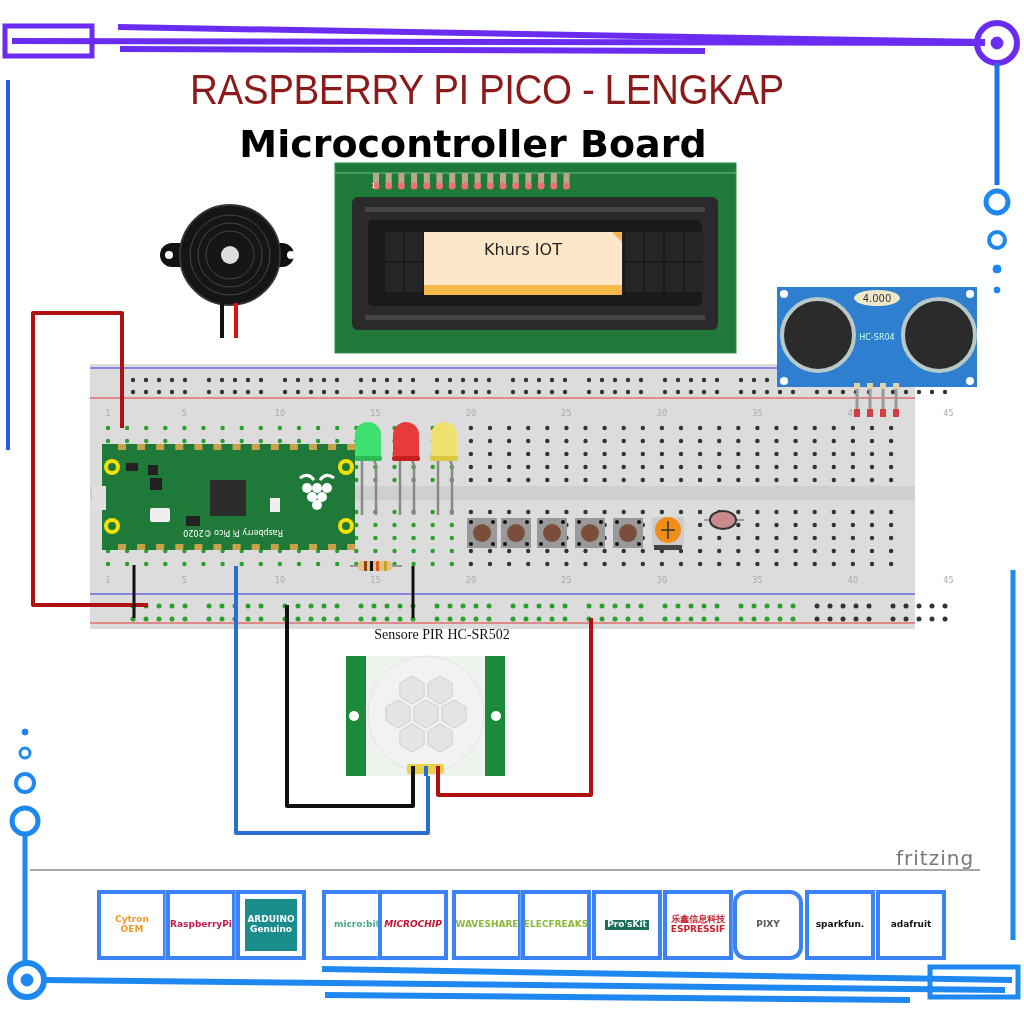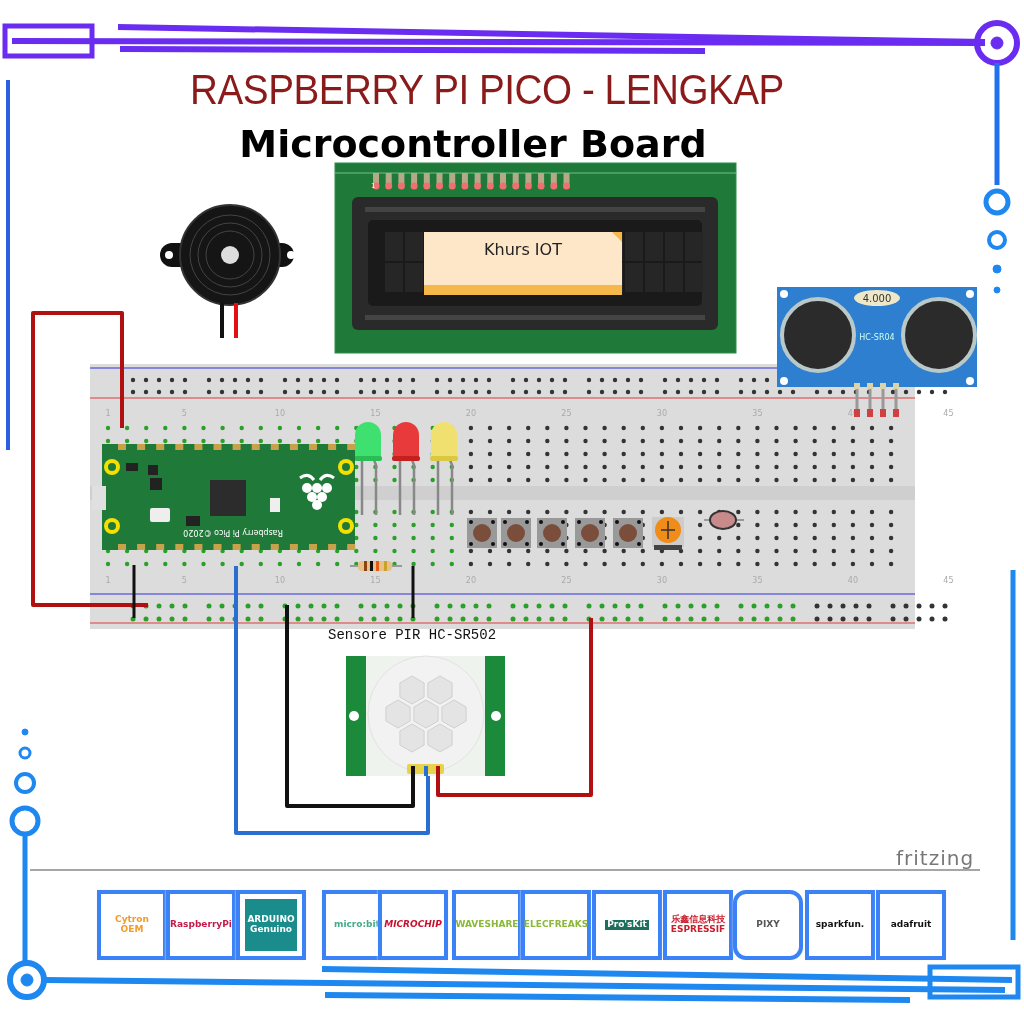--- a/index.html
+++ b/index.html
@@ -3,21 +3,21 @@
 <meta charset="utf-8">
 <style>
   html,body{margin:0;padding:0;}
   body{width:1024px;height:1024px;position:relative;overflow:hidden;background:#ffffff;font-family:"DejaVu Sans",sans-serif;}
   .abs{position:absolute;}
   .title1{left:0;width:974px;top:66px;text-align:center;color:#8b1a1a;font-family:"Liberation Sans",sans-serif;font-size:42px;letter-spacing:-0.5px;transform:scaleX(0.92);}
   .title2{left:0;width:946px;top:122px;text-align:center;color:#000;font-family:"DejaVu Sans",sans-serif;font-weight:bold;font-size:38px;}
   svg text{font-family:"DejaVu Sans",sans-serif;}
   .logo-box{position:absolute;top:890px;width:62px;height:62px;background:#fff;border:4px solid #3b82f6;box-shadow:0 0 2px #f0f0f0;display:flex;align-items:center;justify-content:center;font-size:9px;font-weight:bold;text-align:center;line-height:1.1;}
   .lcd-text{position:absolute;left:424px;top:240px;width:198px;text-align:center;font-size:16px;color:#222;font-family:"DejaVu Sans",sans-serif;}
-  .pir-label{position:absolute;left:328px;top:627px;width:200px;font-size:14px;color:#111;font-family:Liberation Mono, monospace;}
+  .pir-label{position:absolute;left:342px;top:627px;width:200px;text-align:center;font-size:14px;color:#111;font-family:Liberation Serif, serif;}
   .fritzing{position:absolute;left:896px;top:846px;font-size:20px;color:#777;letter-spacing:1px;font-family:"DejaVu Sans",sans-serif;}
 </style>
 </head>
 <body>
 
 <svg class="abs" style="left:0;top:0" width="1024" height="1024">
 
   <g stroke="#6a2cf0" fill="none">
     <rect x="5" y="26" width="87" height="30" stroke-width="5"></rect>
     <line x1="12" y1="41" x2="985" y2="43" stroke-width="6"></line>

